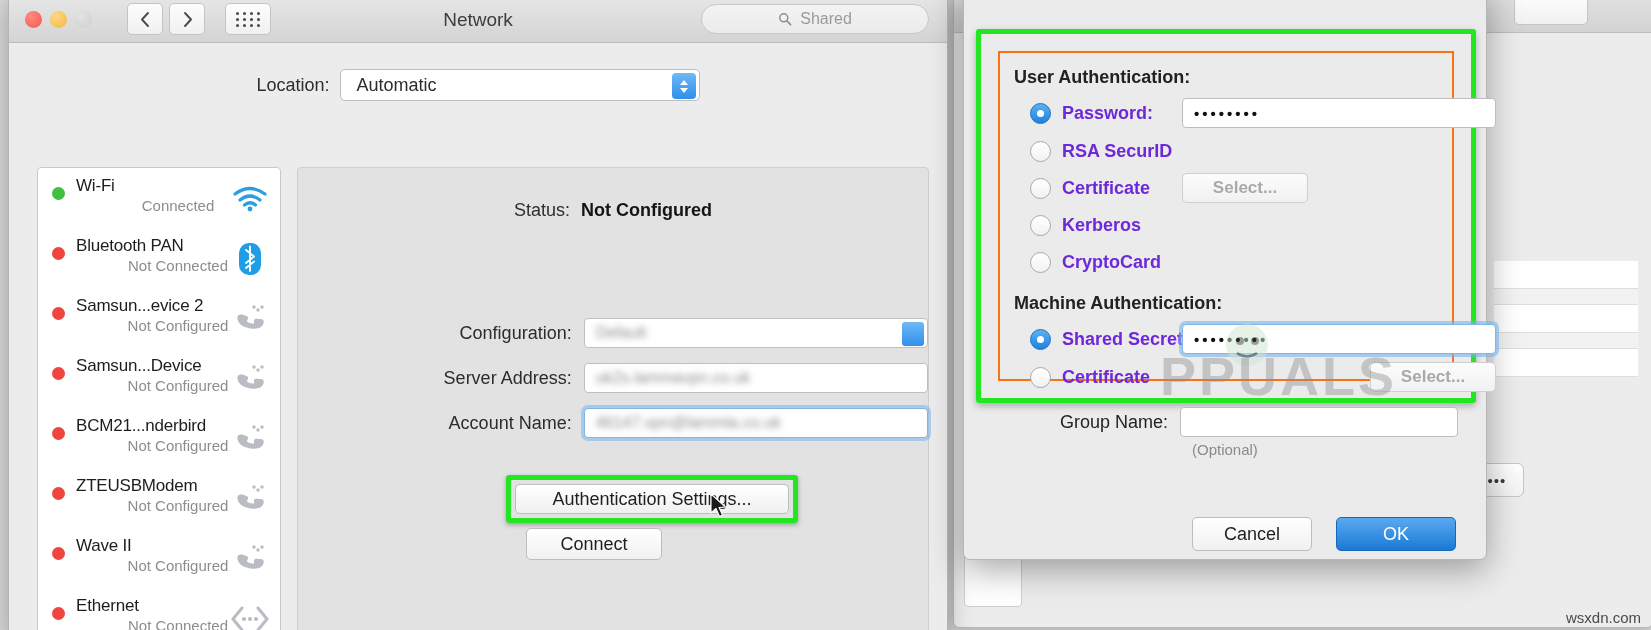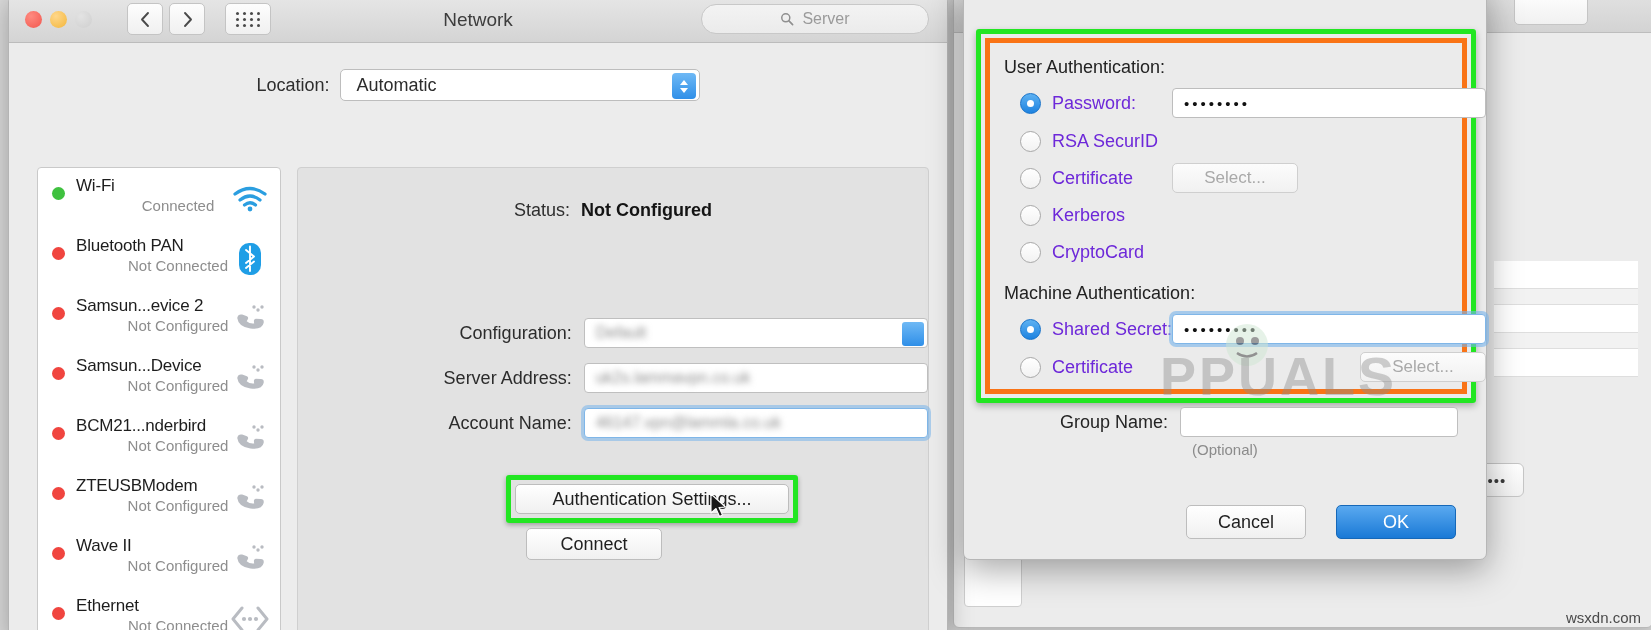--- a/index.html
+++ b/index.html
@@ -239,22 +239,23 @@
     box-shadow: 0 10px 34px rgba(0,0,0,.34);
   }
   .sheet-highlight {
     position: absolute; left: 12px; top: 46px;
     width: 500px; height: 374px;
     border: 5px solid #22e622; border-radius: 3px;
     box-shadow: 0 3px 7px rgba(0,0,0,.28);
   }
   .sheet-inner {
     position: absolute; left: 0; top: 0; right: 0; bottom: 0;
-    background: #ebebeb; border: 5px solid #f97316;
-    margin: 4px;
+    background: #ebebeb; border: 2px solid #f97316;
+    margin: 17px;
+    font-weight: bold;
   }
   .group-title { font-size: 18px; color: #222; }
   .radio-row { display: flex; align-items: center; height: 36px; }
   .radio {
     width: 21px; height: 21px; border-radius: 50%;
     background: linear-gradient(#ffffff,#f2f2f2);
     border: 1px solid #a8a8a8;
     flex: none; margin-right: 11px;
     display: flex; align-items: center; justify-content: center;
   }
@@ -291,22 +292,22 @@
   .gn-input {
     width: 278px; height: 30px; background: #fff;
     border: 1px solid #bfbfbf; border-radius: 4px;
   }
   .optional {
     position: absolute; left: 228px; top: 458px;
     width: 278px; text-align: left;
     font-size: 15px; color: #8b8b8b;
   }
   .sheet-buttons {
-    position: absolute; right: 30px; bottom: 20px;
-    display: flex; gap: 30px;
+    position: absolute; right: 30px; bottom: 8px;
+    display: flex; gap: 24px;
   }
   .cancel-btn { width: 120px; height: 34px; }
   .ok-btn {
     width: 120px; height: 34px; border-radius: 5px;
     background: linear-gradient(#5aa9f0,#1a79d6);
     border: 1px solid #1668b8;
     color: #fff; font-size: 18px;
     display: flex; align-items: center; justify-content: center;
   }
 
@@ -394,21 +395,21 @@
         </span>
       </div>
 
       <div class="win-title">Network</div>
 
       <div class="searchbox">
         <svg class="magn" viewBox="0 0 16 16">
           <circle cx="6.6" cy="6.6" r="4.6" fill="none" stroke="#8f8f8f" stroke-width="1.7"></circle>
           <line x1="10.2" y1="10.2" x2="14.4" y2="14.4" stroke="#8f8f8f" stroke-width="1.9" stroke-linecap="round"></line>
         </svg>
-        <span class="search-placeholder">Server</span>
+        <span class="search-placeholder">Shared</span>
       </div>
     </div>
 
     <div class="content">
 
       <div class="location-row">
         <span class="location-label">Location:</span>
         <div class="location-select">
           <span>Automatic</span>
           <span class="stepper">

